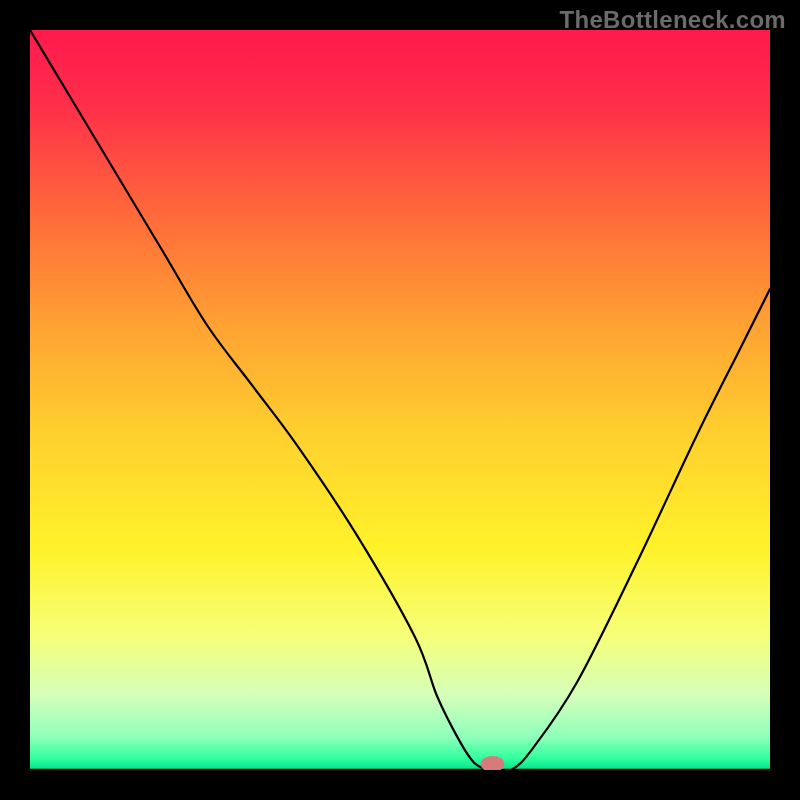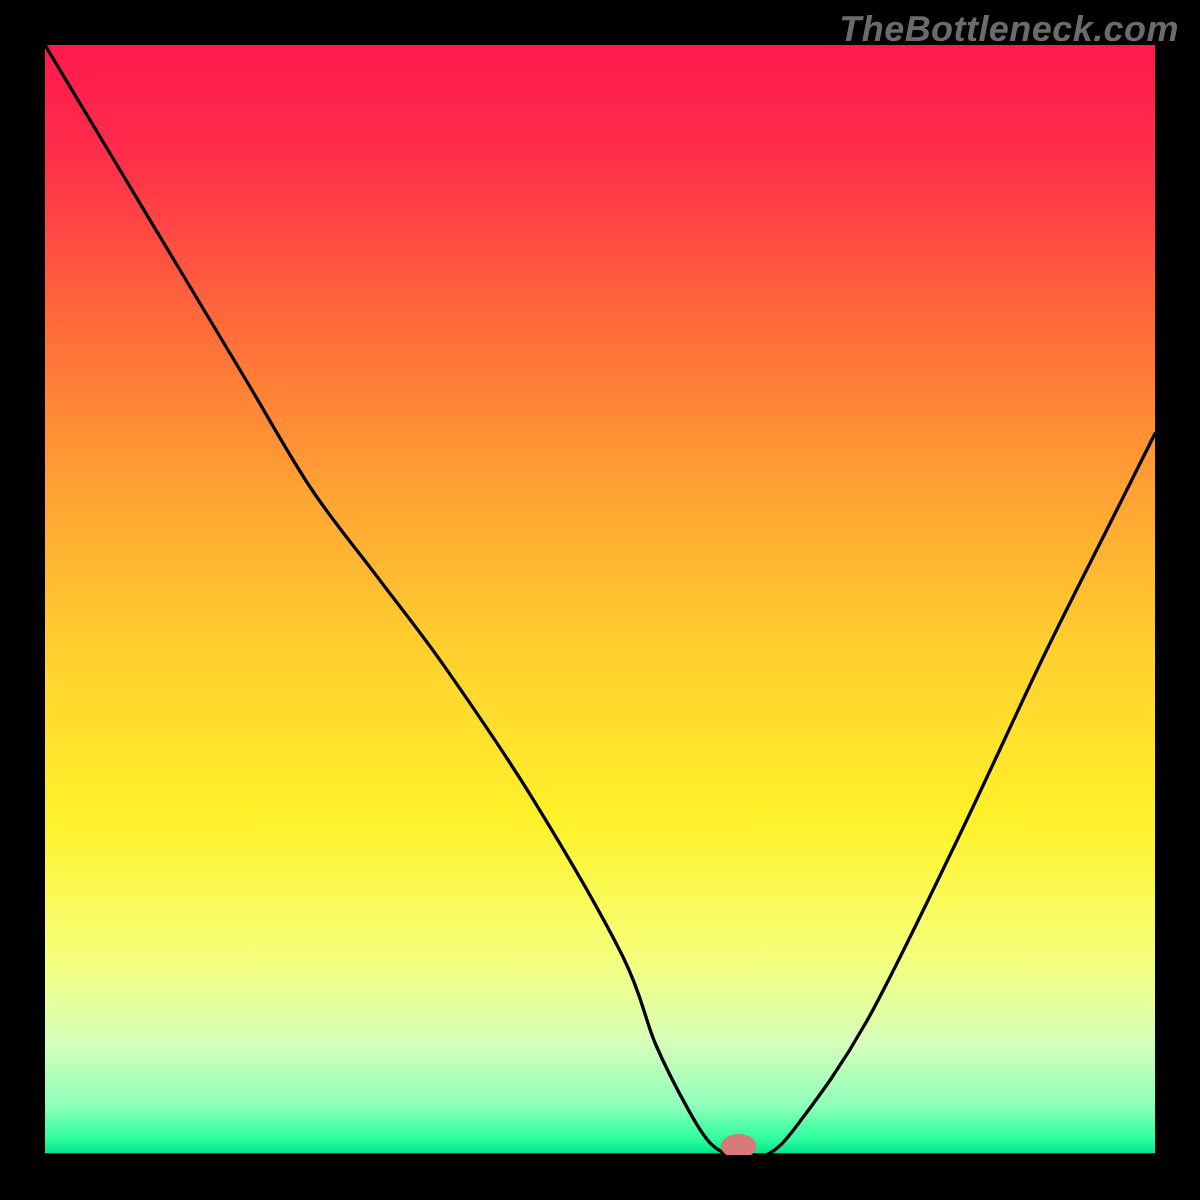--- a/index.html
+++ b/index.html
@@ -27,21 +27,20 @@
   .watermark {
     position: absolute;
     top: 6px;
     right: 14px;
     font-family: Arial, Helvetica, sans-serif;
     font-size: 24px;
     font-weight: bold;
     color: #6b6b6b;
     letter-spacing: 0.3px;
     user-select: none;
-    font-style: italic;
   }
   svg { display: block; }
 </style>
 </head>
 <body>
 
 <div class="frame">
   <div class="plot-area">
     <svg id="chart-svg" width="740" height="740" viewBox="0 0 740 740">
         <defs>

